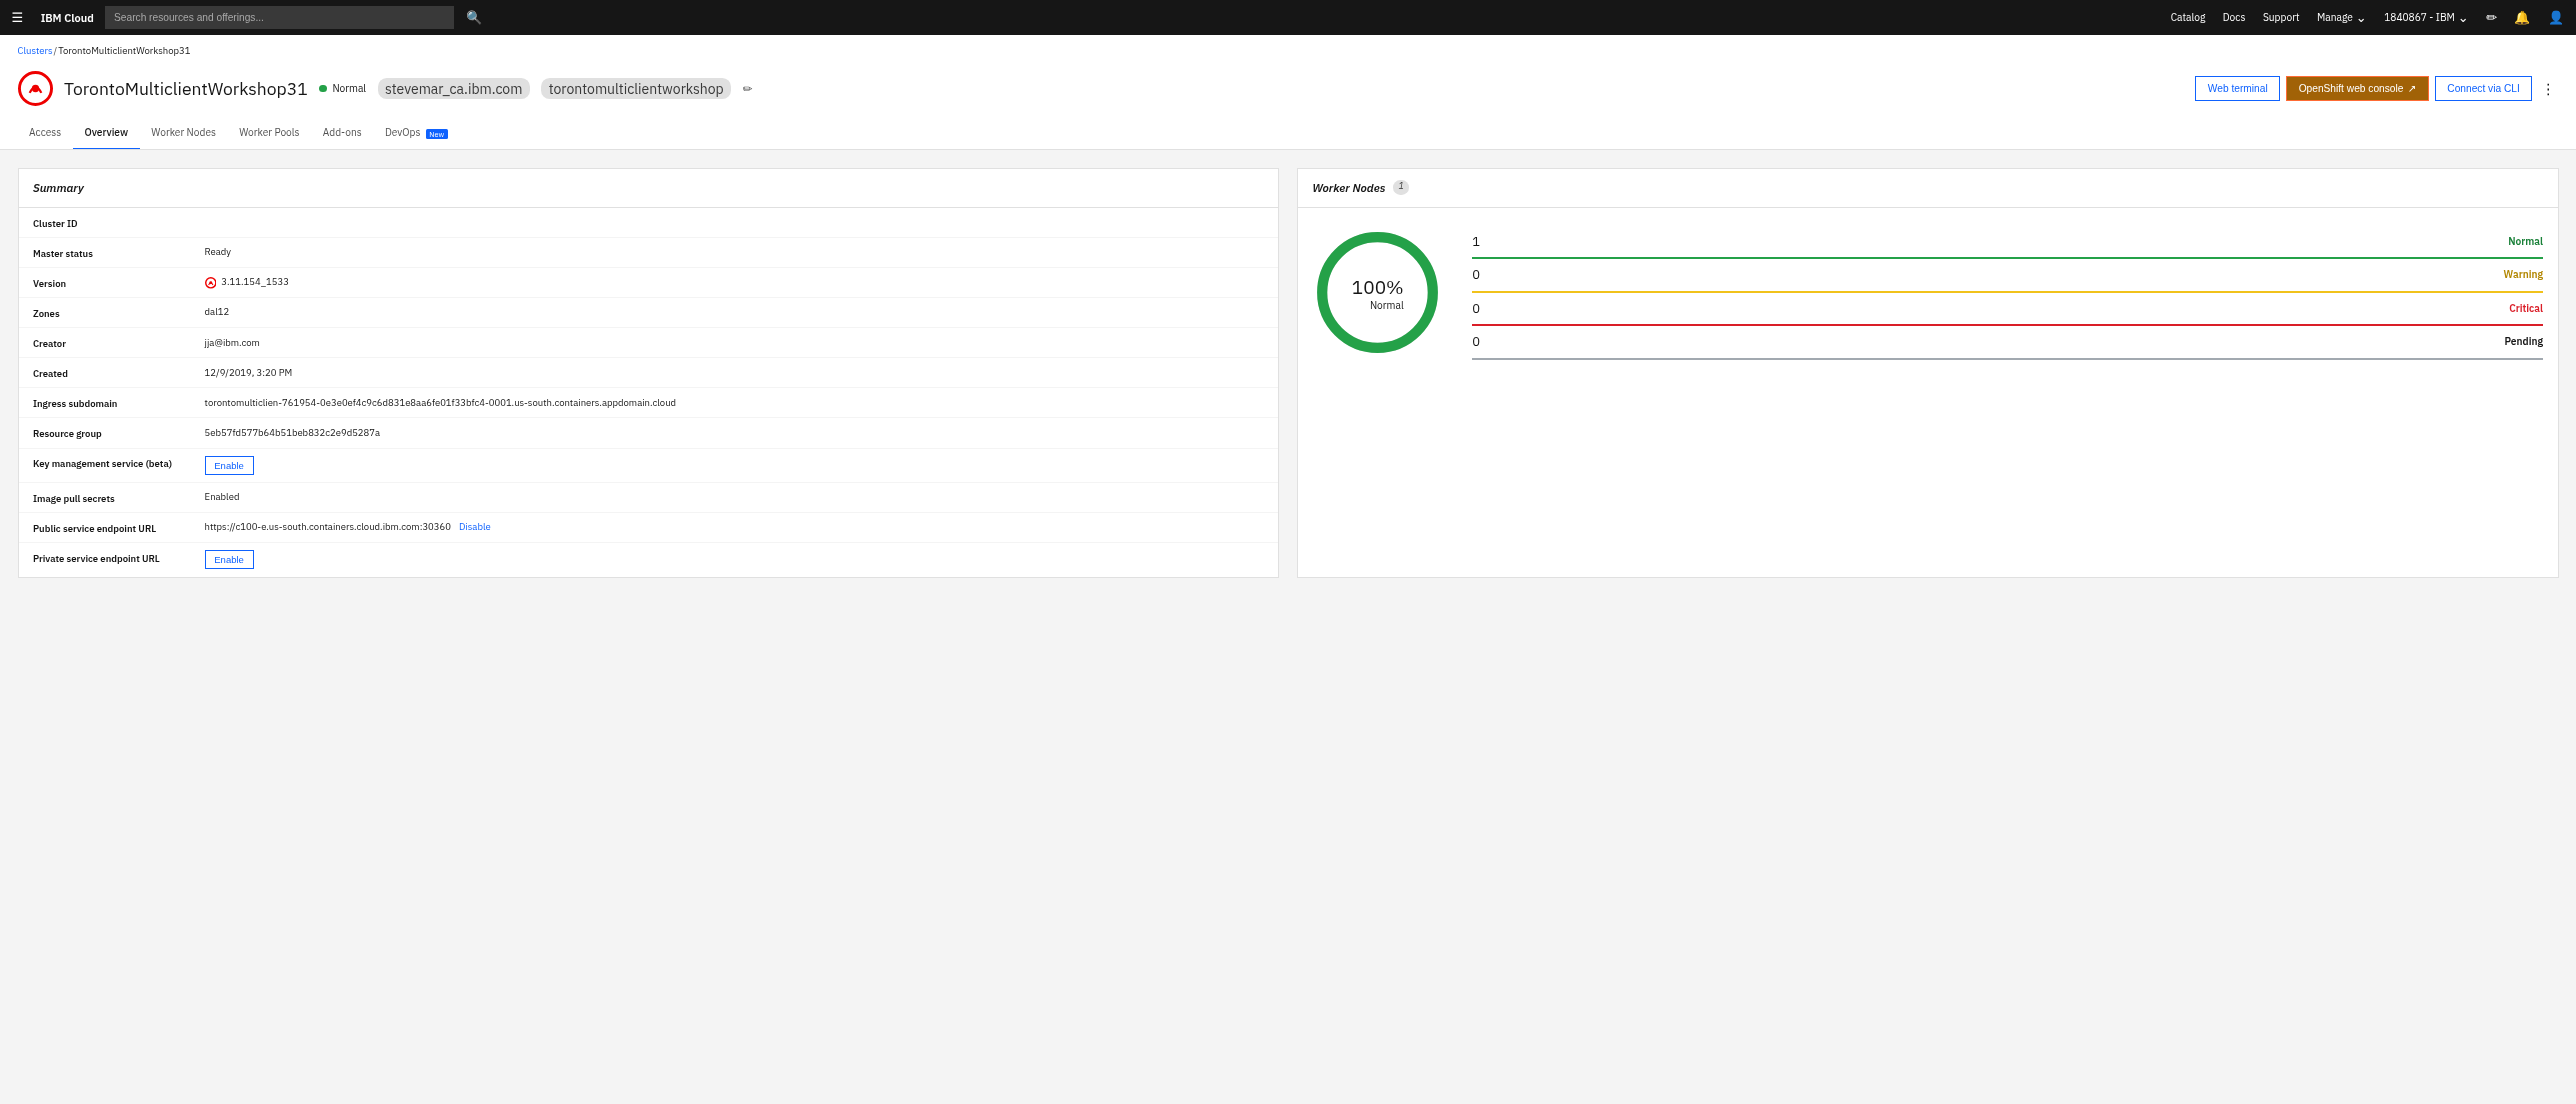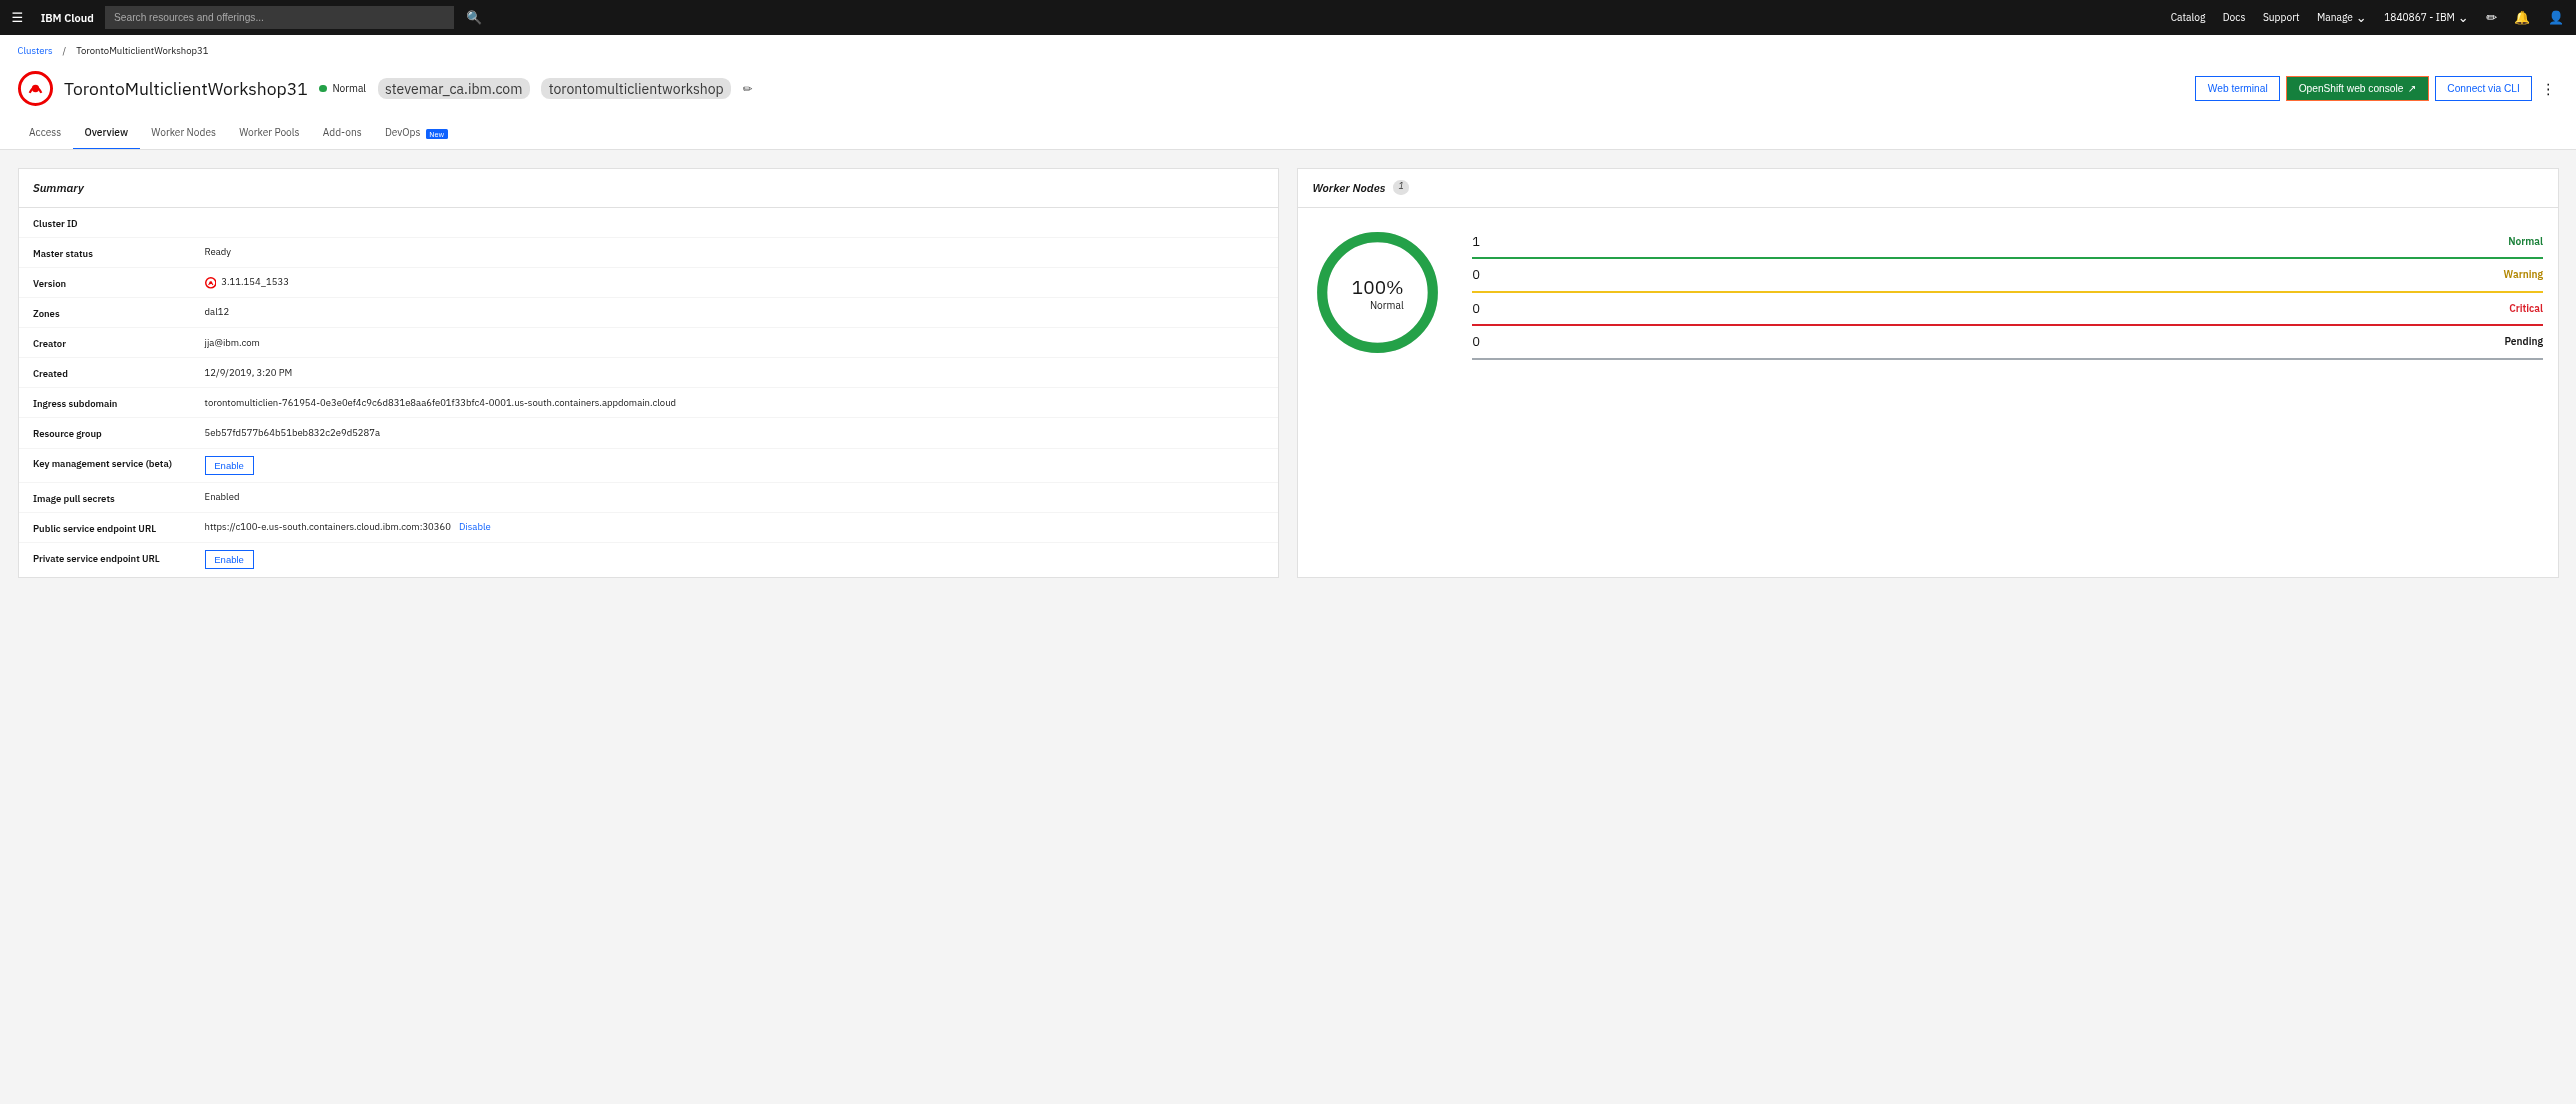--- a/index.html
+++ b/index.html
@@ -39,21 +39,21 @@
     .navbar-account { color: #fff; font-size: 10.2px; display: flex; align-items: center; gap: 2.9px; }
     .navbar-icon { color: #fff; font-size: 13px; cursor: pointer; }
     .navbar-search-icon { cursor: pointer; color: #fff; font-size: 13px; }
 
     
     .breadcrumb {
       padding: 8.7px 17.5px 5.8px;
       background: #fff;
       display: flex;
       align-items: center;
-      gap: 10px;
+      gap: 1px;
       font-size: 9.5px;
     }
     .breadcrumb-link { color: #0f62fe; cursor: pointer; text-decoration: none; }
     .breadcrumb-sep { color: #525252; }
 
     
     .page-header {
       background: #fff;
       padding: 8.7px 17.5px 0;
       border-bottom: 0.7px solid #e0e0e0;
@@ -99,21 +99,21 @@
     }
     .btn-secondary {
       background: #fff;
       color: #0f62fe;
       border: 0.7px solid #0f62fe;
       padding: 5.8px 11.6px;
       font-size: 10.2px;
       cursor: pointer;
     }
     .btn-primary-active {
-      background: #15803d;
+      background: #a16207;
       color: #fff;
       border: 1.5px solid #ff6b35;
       padding: 5.8px 11.6px;
       font-size: 10.2px;
       cursor: pointer;
       display: flex;
       align-items: center;
       gap: 4.4px;
     }
     .overflow-icon { color: #161616; font-size: 14.5px; cursor: pointer; padding: 2.9px; }

